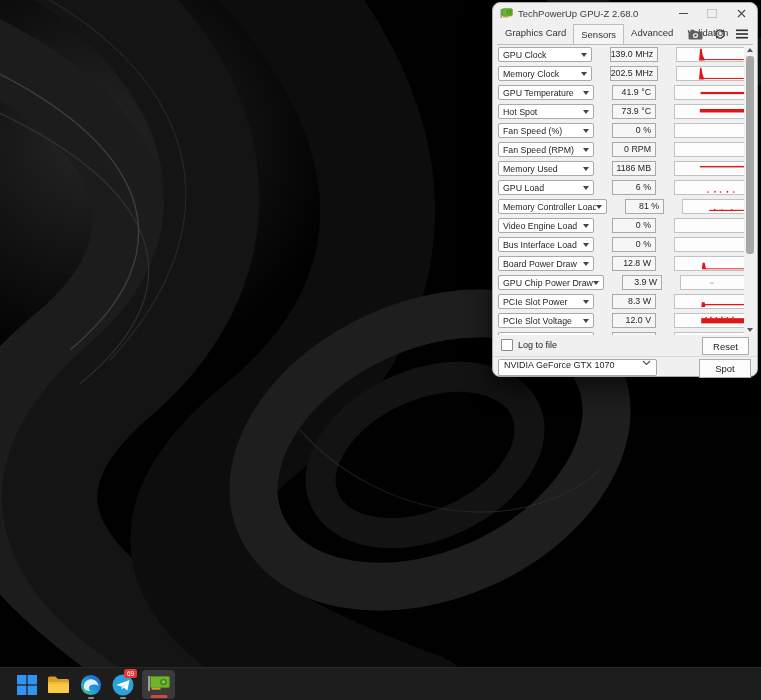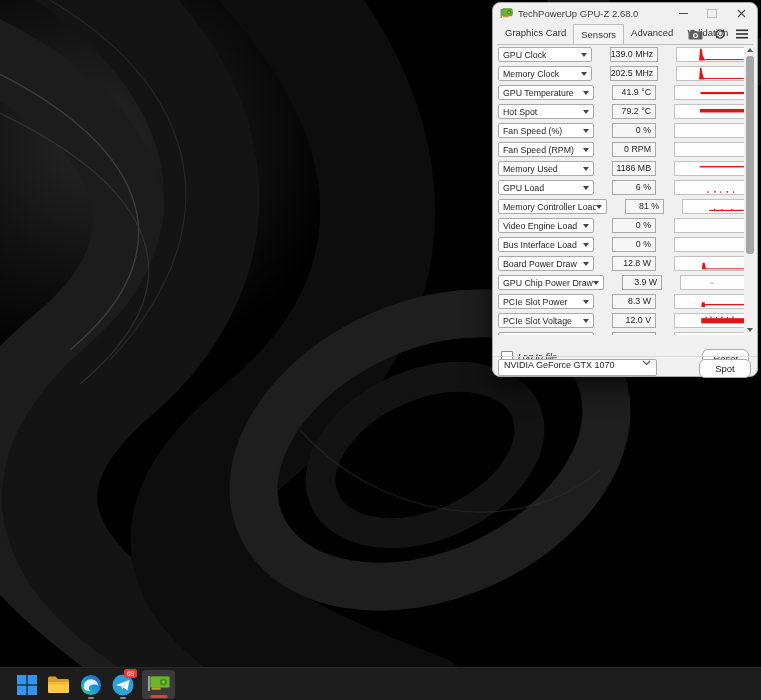--- a/index.html
+++ b/index.html
@@ -40,25 +40,25 @@
   .sensor-graph{width:79px;height:13px;background:#fdfdfd;border:1px solid #c2c2c2;}
   .sensor-graph svg{display:block;width:100%;height:100%;}
 
   .scrollbar{position:absolute;top:42px;right:2px;width:11px;height:290px;background:#f1f1f1;}
   .sb-btn{position:absolute;left:0;width:11px;height:10px;display:flex;align-items:center;justify-content:center;}
   .sb-up{top:0;} .sb-down{bottom:0;}
   .tri-up{width:0;height:0;border-left:3.5px solid transparent;border-right:3.5px solid transparent;border-bottom:4px solid #5a5a5a;}
   .tri-down{width:0;height:0;border-left:3.5px solid transparent;border-right:3.5px solid transparent;border-top:4px solid #5a5a5a;}
   .sb-thumb{position:absolute;left:1.5px;top:11px;width:8px;height:198px;background:#a6a6a6;border-radius:3px;}
 
-  .footer{position:absolute;top:344px;left:5px;right:2px;height:20px;font-style:italic;}
+  .footer{position:absolute;top:332px;left:5px;right:2px;height:20px;}
   .chkrow{position:absolute;left:3px;top:4px;display:flex;align-items:center;}
   .checkbox{width:10px;height:10px;background:#fff;border:1px solid #8a8a8a;border-radius:1px;}
   .chk-label{margin-left:5px;font-size:9px;color:#222;}
-  .btn{background:#fdfdfd;border:1px solid #ababab;border-radius:6px;font-size:9.5px;color:#222;
+  .btn{background:#fdfdfd;border:1px solid #ababab;border-radius:0;font-size:9.5px;color:#222;
     display:flex;align-items:center;justify-content:center;}
   .reset-btn{position:absolute;right:6px;top:2px;width:45px;height:16px;}
 
   .bottombar{position:absolute;top:353px;left:0;right:0;height:20px;border-top:1px solid #dadada;}
   .gpu-select{position:absolute;left:5px;top:2px;width:147px;height:15px;background:#fff;
     border:1px solid #a9a9a9;border-radius:2px;display:flex;align-items:flex-start;padding:0 5px;}
   .gpu-select .lbl{flex:1;font-size:9px;color:#1e1e1e;white-space:nowrap;}
   .close-btn{position:absolute;right:6px;top:2px;width:50px;height:17px;}
 
   
@@ -190,21 +190,21 @@
             <svg viewBox="0 0 100 100" preserveAspectRatio="none">
               <rect x="37" y="45.5" width="63" height="17" fill="#df1616"></rect>
             </svg>
           </div>
         </div>
         <div class="sensor-row">
           <div class="sensor-select">
             <span class="lbl">Hot Spot</span>
             <span class="caret"></span>
           </div>
-          <div class="sensor-value">79.2 °C</div>
+          <div class="sensor-value">73.9 °C</div>
           <div class="sensor-graph">
             <svg viewBox="0 0 100 100" preserveAspectRatio="none">
               <rect x="36" y="30.5" width="64" height="27" fill="#df1616"></rect>
             </svg>
           </div>
         </div>
         <div class="sensor-row">
           <div class="sensor-select">
             <span class="lbl">Fan Speed (%)</span>
             <span class="caret"></span>

